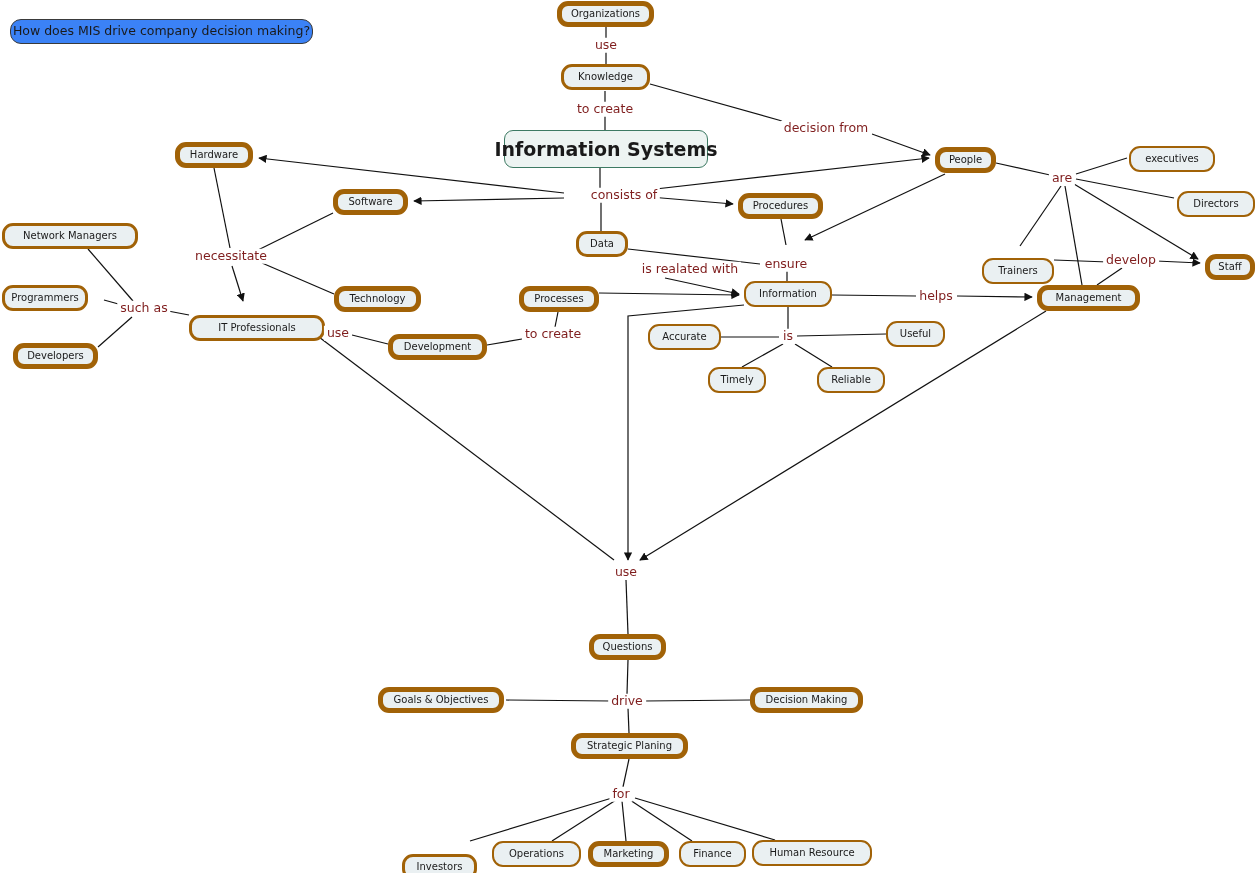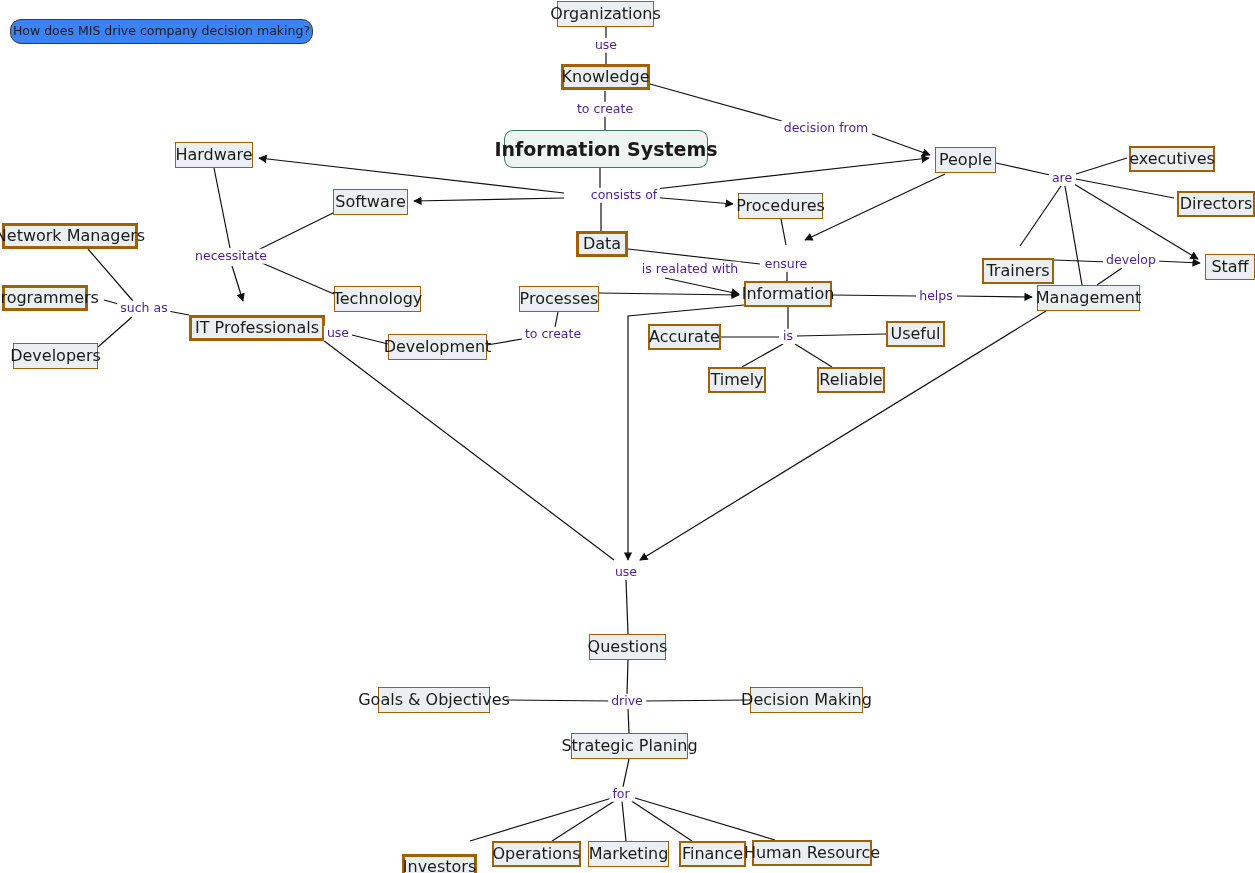--- a/index.html
+++ b/index.html
@@ -21,24 +21,24 @@
     position: absolute;
     left: 0;
     top: 0;
     width: 1255px;
     height: 873px;
   }
   .node {
     position: absolute;
     box-sizing: border-box;
     background: #eaf0f2;
-    border: 1px solid #a16207;
-    border-radius: 0;
+    border: 5px solid #a16207;
+    border-radius: 11px;
     color: #1a1a1a;
-    font-size: 16px;
+    font-size: 10px;
     line-height: 1;
     display: flex;
     align-items: center;
     justify-content: center;
     white-space: nowrap;
     padding: 0 9px;
     height: 26px;
   }
   .node.w2 { border-width: 2px; }
   .node.w3 { border-width: 3px; }
@@ -54,21 +54,21 @@
   .node.question {
     background: #3b82f6;
     border: 1px solid #3a3a3a;
     border-radius: 11px;
     font-size: 12.5px;
     height: 25px;
   }
   .linklabel {
     position: absolute;
     background: #ffffff;
-    color: #4c1d95;
+    color: #7f1d1d;
     font-size: 12.5px;
     line-height: 1;
     padding: 1px 3px;
     white-space: nowrap;
     transform: translate(-50%, -50%);
   }
 </style>
 </head>
 <body>
 
@@ -240,21 +240,21 @@
     </div>
   <div class="node w2" style="left:708px; top:367px; width:58px;">
       <span>Timely</span>
     </div>
   <div class="node w2" style="left:817px; top:367px; width:68px;">
       <span>Reliable</span>
     </div>
   <div class="node" style="left:589px; top:634px; width:77px;">
       <span>Questions</span>
     </div>
-  <div class="node" style="left:378px; top:687px; width:112px;">
+  <div class="node" style="left:378px; top:687px; width:126px;">
       <span>Goals &amp; Objectives</span>
     </div>
   <div class="node" style="left:750px; top:687px; width:113px;">
       <span>Decision Making</span>
     </div>
   <div class="node" style="left:571px; top:733px; width:117px;">
       <span>Strategic Planing</span>
     </div>
   <div class="node w3" style="left:402px; top:841px; width:75px;margin-top:13px;">
       <span>Investors</span>

